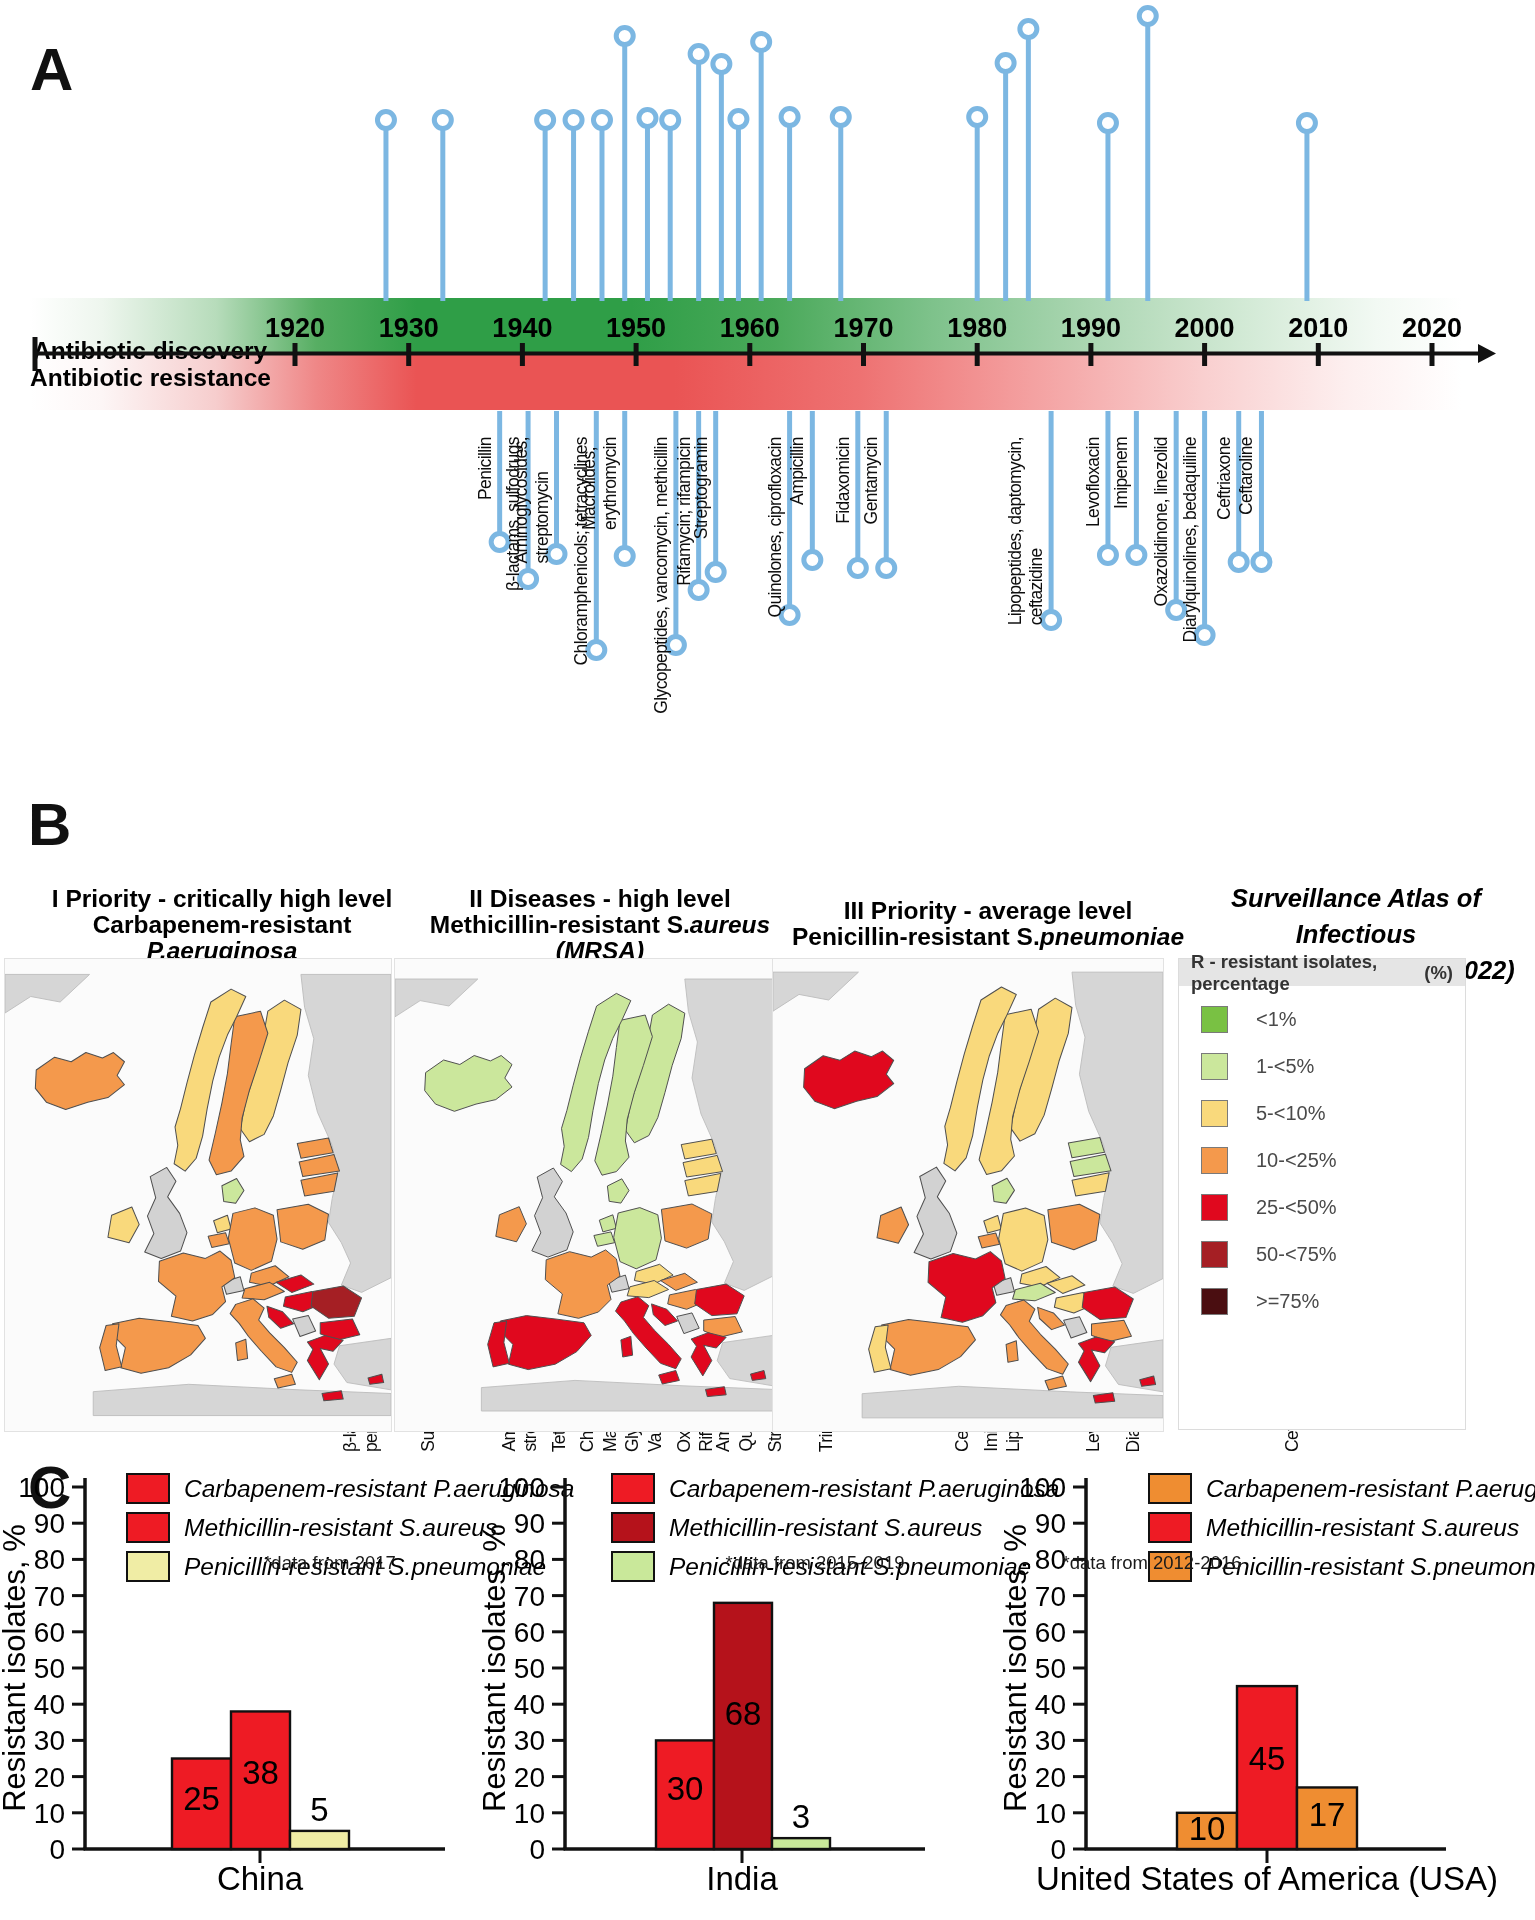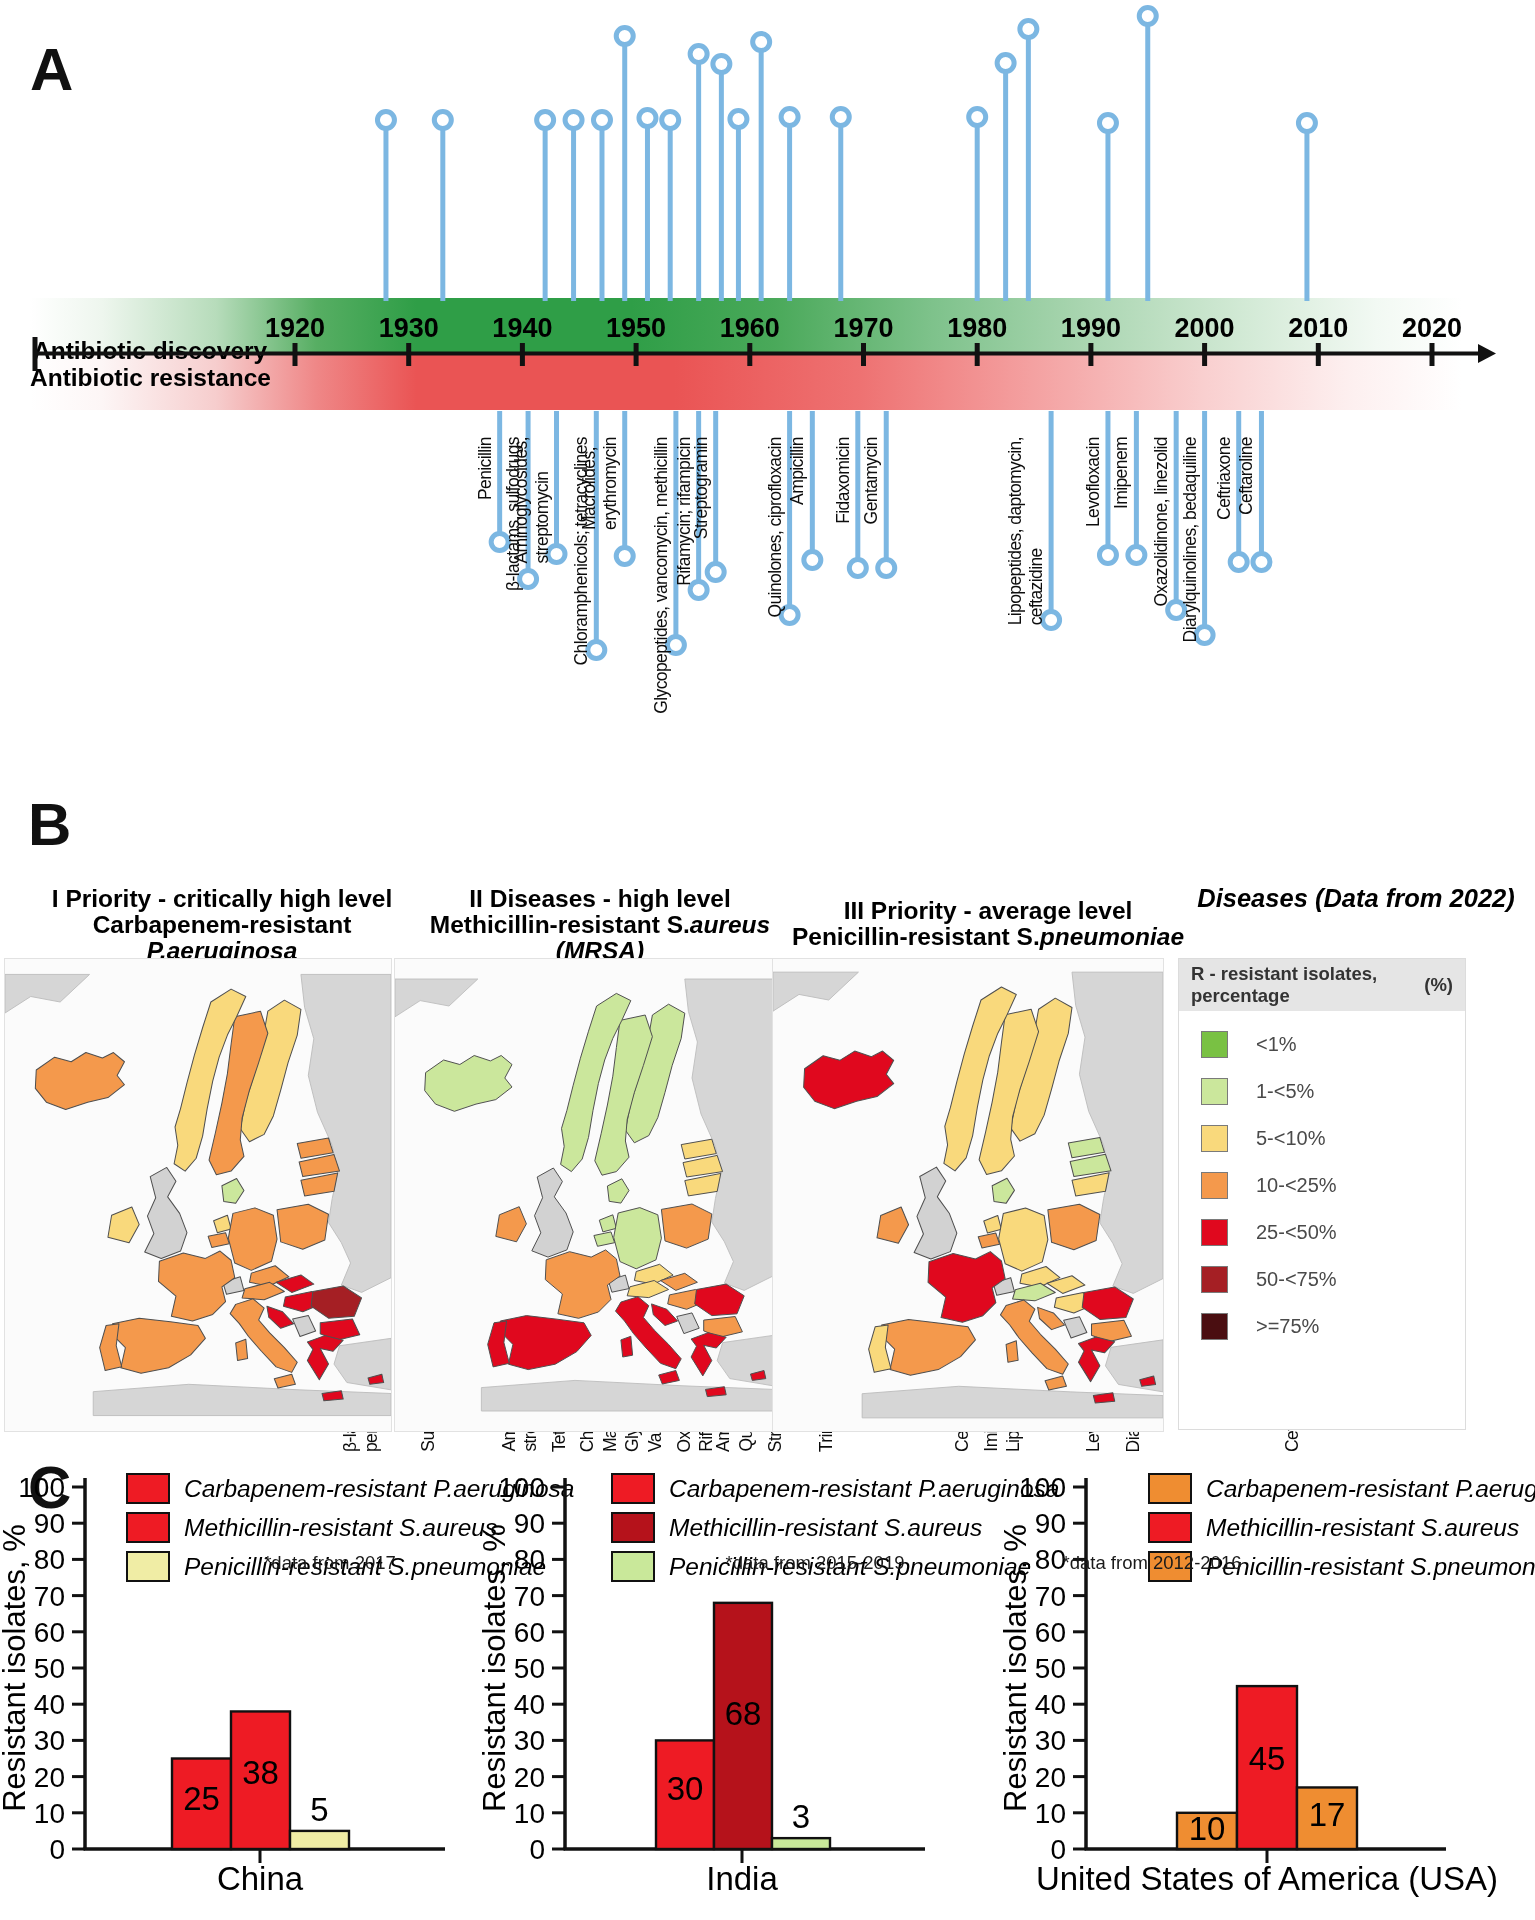--- a/index.html
+++ b/index.html
@@ -26,21 +26,21 @@
   .b-title{position:absolute;top:886px;font-weight:bold;font-size:24.5px;line-height:26px;text-align:center;color:#000;}
   .b-title em{font-style:italic;}
   #atlas-note{position:absolute;left:1180px;width:352px;top:880px;font-weight:bold;font-style:italic;
     font-size:25.5px;line-height:36px;text-align:center;color:#000;}
   .map-tile{position:absolute;top:958px;height:474px;border:1px solid #e2e2e2;background:#fbfbfb;box-sizing:border-box;}
   #map-0{left:4px;width:388px;}
   #map-1{left:394px;width:380px;}
   #map-2{left:772px;width:392px;}
   .map-tile svg{width:100%;height:100%;display:block;}
   #legend-box{position:absolute;left:1178px;top:958px;width:288px;height:472px;background:#ffffff;border:1px solid #dcdcdc;box-sizing:border-box;}
-  #legend-header{height:52px;background:#e5e5e5;display:flex;align-items:center;justify-content:space-between;
+  #legend-header{height:27px;background:#e5e5e5;display:flex;align-items:center;justify-content:space-between;
     padding:0 12px;font-size:18.5px;font-weight:bold;color:#333;}
   .legend-row{display:flex;align-items:center;margin:20px 0 0 22px;}
   .legend-swatch{width:27px;height:27px;border:1px solid #7a7a7a;margin-right:28px;box-sizing:border-box;}
   .legend-label{font-size:20px;color:#4a4a4a;}
   
   #svg-c{position:absolute;left:0;top:1460px;width:1535px;height:460px;}
   svg text{font-family:"Liberation Sans",sans-serif;}
 </style>
 </head>
 <body>
@@ -216,20 +216,21 @@
     <div class="b-title" id="b-title-1" style="left: 378px; width: 444px;">
         <div><span>II Diseases - high level</span></div>
         <div><span>Methicillin-resistant S.</span><em>aureus</em></div>
         <div><em>(MRSA)</em></div>
       </div>
     <div class="b-title" id="b-title-2" style="left: 762px; width: 452px; margin-top: 12px;">
         <div><span>III Priority - average level</span></div>
         <div><span>Penicillin-resistant S.</span><em>pneumoniae</em></div>
       </div>
     <div id="atlas-note">
+      <div>Surveillance Atlas of Infectious</div>
       <div>Diseases (Data from 2022)</div>
     </div>
     <div class="map-tile" id="map-0">
         <svg viewBox="0 0 420 480">
           <path d="M322,0 L420,0 L420,330 L388,346 L366,338 L376,314 L366,292 L352,270 L356,244 L362,216 L356,186 L340,150 L330,110 L336,70 L326,36 Z" fill="#d6d6d6" stroke="#bdbdbd" stroke-width="1"></path>
           <path d="M364,404 L420,396 L420,452 L372,444 L358,424 Z" fill="#d6d6d6" stroke="#bdbdbd" stroke-width="1"></path>
           <path d="M96,454 L200,446 L320,452 L420,456 L420,480 L96,480 Z" fill="#d6d6d6" stroke="#bdbdbd" stroke-width="1"></path>
           <path d="M0,0 L92,0 L60,30 L28,24 L0,42 Z" fill="#d6d6d6" stroke="#bdbdbd" stroke-width="1"></path>
           <path d="M286,40 L304,28 L322,38 L318,66 L308,96 L300,126 L292,154 L282,174 L266,182 L256,168 L262,138 L272,106 L280,74 Z" fill="#f9d97c" stroke="#4f4f4f" stroke-width="1.1" stroke-linejoin="round"></path>
           <path d="M250,46 L278,40 L286,64 L276,96 L266,126 L258,156 L256,180 L260,198 L246,214 L230,218 L222,202 L229,172 L236,140 L242,108 L246,76 Z" fill="#f4994c" stroke="#4f4f4f" stroke-width="1.1" stroke-linejoin="round"></path>

